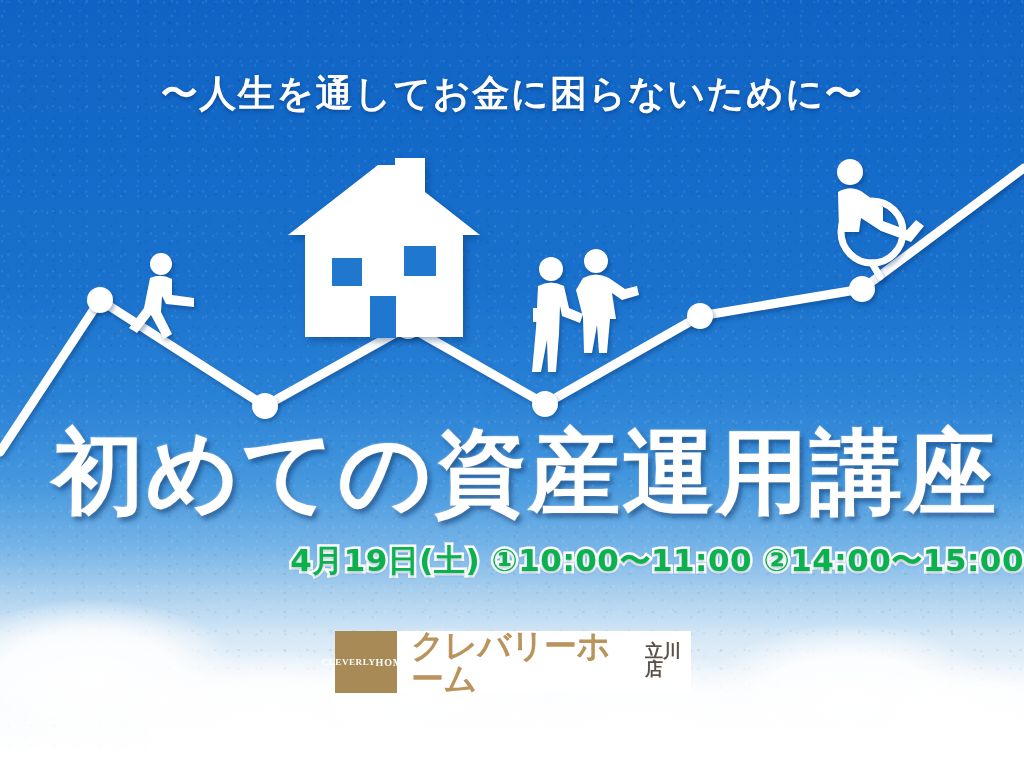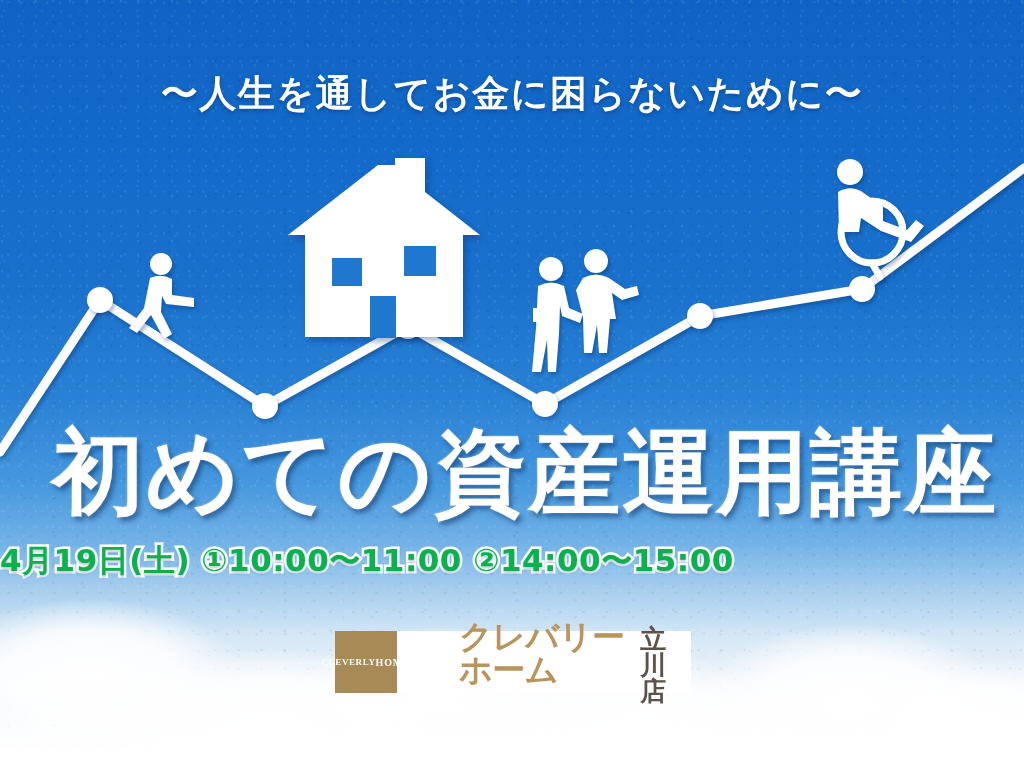--- a/index.html
+++ b/index.html
@@ -97,21 +97,21 @@
     white-space: nowrap;
     text-shadow:
       3px 4px 5px rgba(0,35,85,.48),
       0 0 2px rgba(255,255,255,.6);
   }
 
   .dates {
     position: absolute;
     left: 0; top: 538px;
     width: 1024px;
-    text-align: left;
+    text-align: right;
   }
   .date-line {
     color: #0ab14c;
     font-size: 31px;
     font-weight: bold;
     letter-spacing: .5px;
     line-height: 45px;
     white-space: nowrap;
     -webkit-text-stroke: 5px #ffffff;
     paint-order: stroke fill;
@@ -149,32 +149,31 @@
     font-size: 10px;
     letter-spacing: .8px;
     font-weight: bold;
     line-height: 9px;
     font-family: "Liberation Serif", serif;
   }
   .logo-text {
     display: flex;
     align-items: baseline;
     padding-left: 14px;
-    margin-left: 48px;
   }
   .logo-brand {
     color: #b9945c;
     font-size: 33px;
     font-weight: bold;
     letter-spacing: -.5px;
     line-height: 1;
   }
   .logo-branch {
     color: #5d5148;
-    font-size: 26px;
+    font-size: 18px;
     font-weight: bold;
     letter-spacing: 0;
     line-height: 1;
     margin-left: 9px;
   }
 </style>
 </head>
 <body>
 
 <div class="poster">

